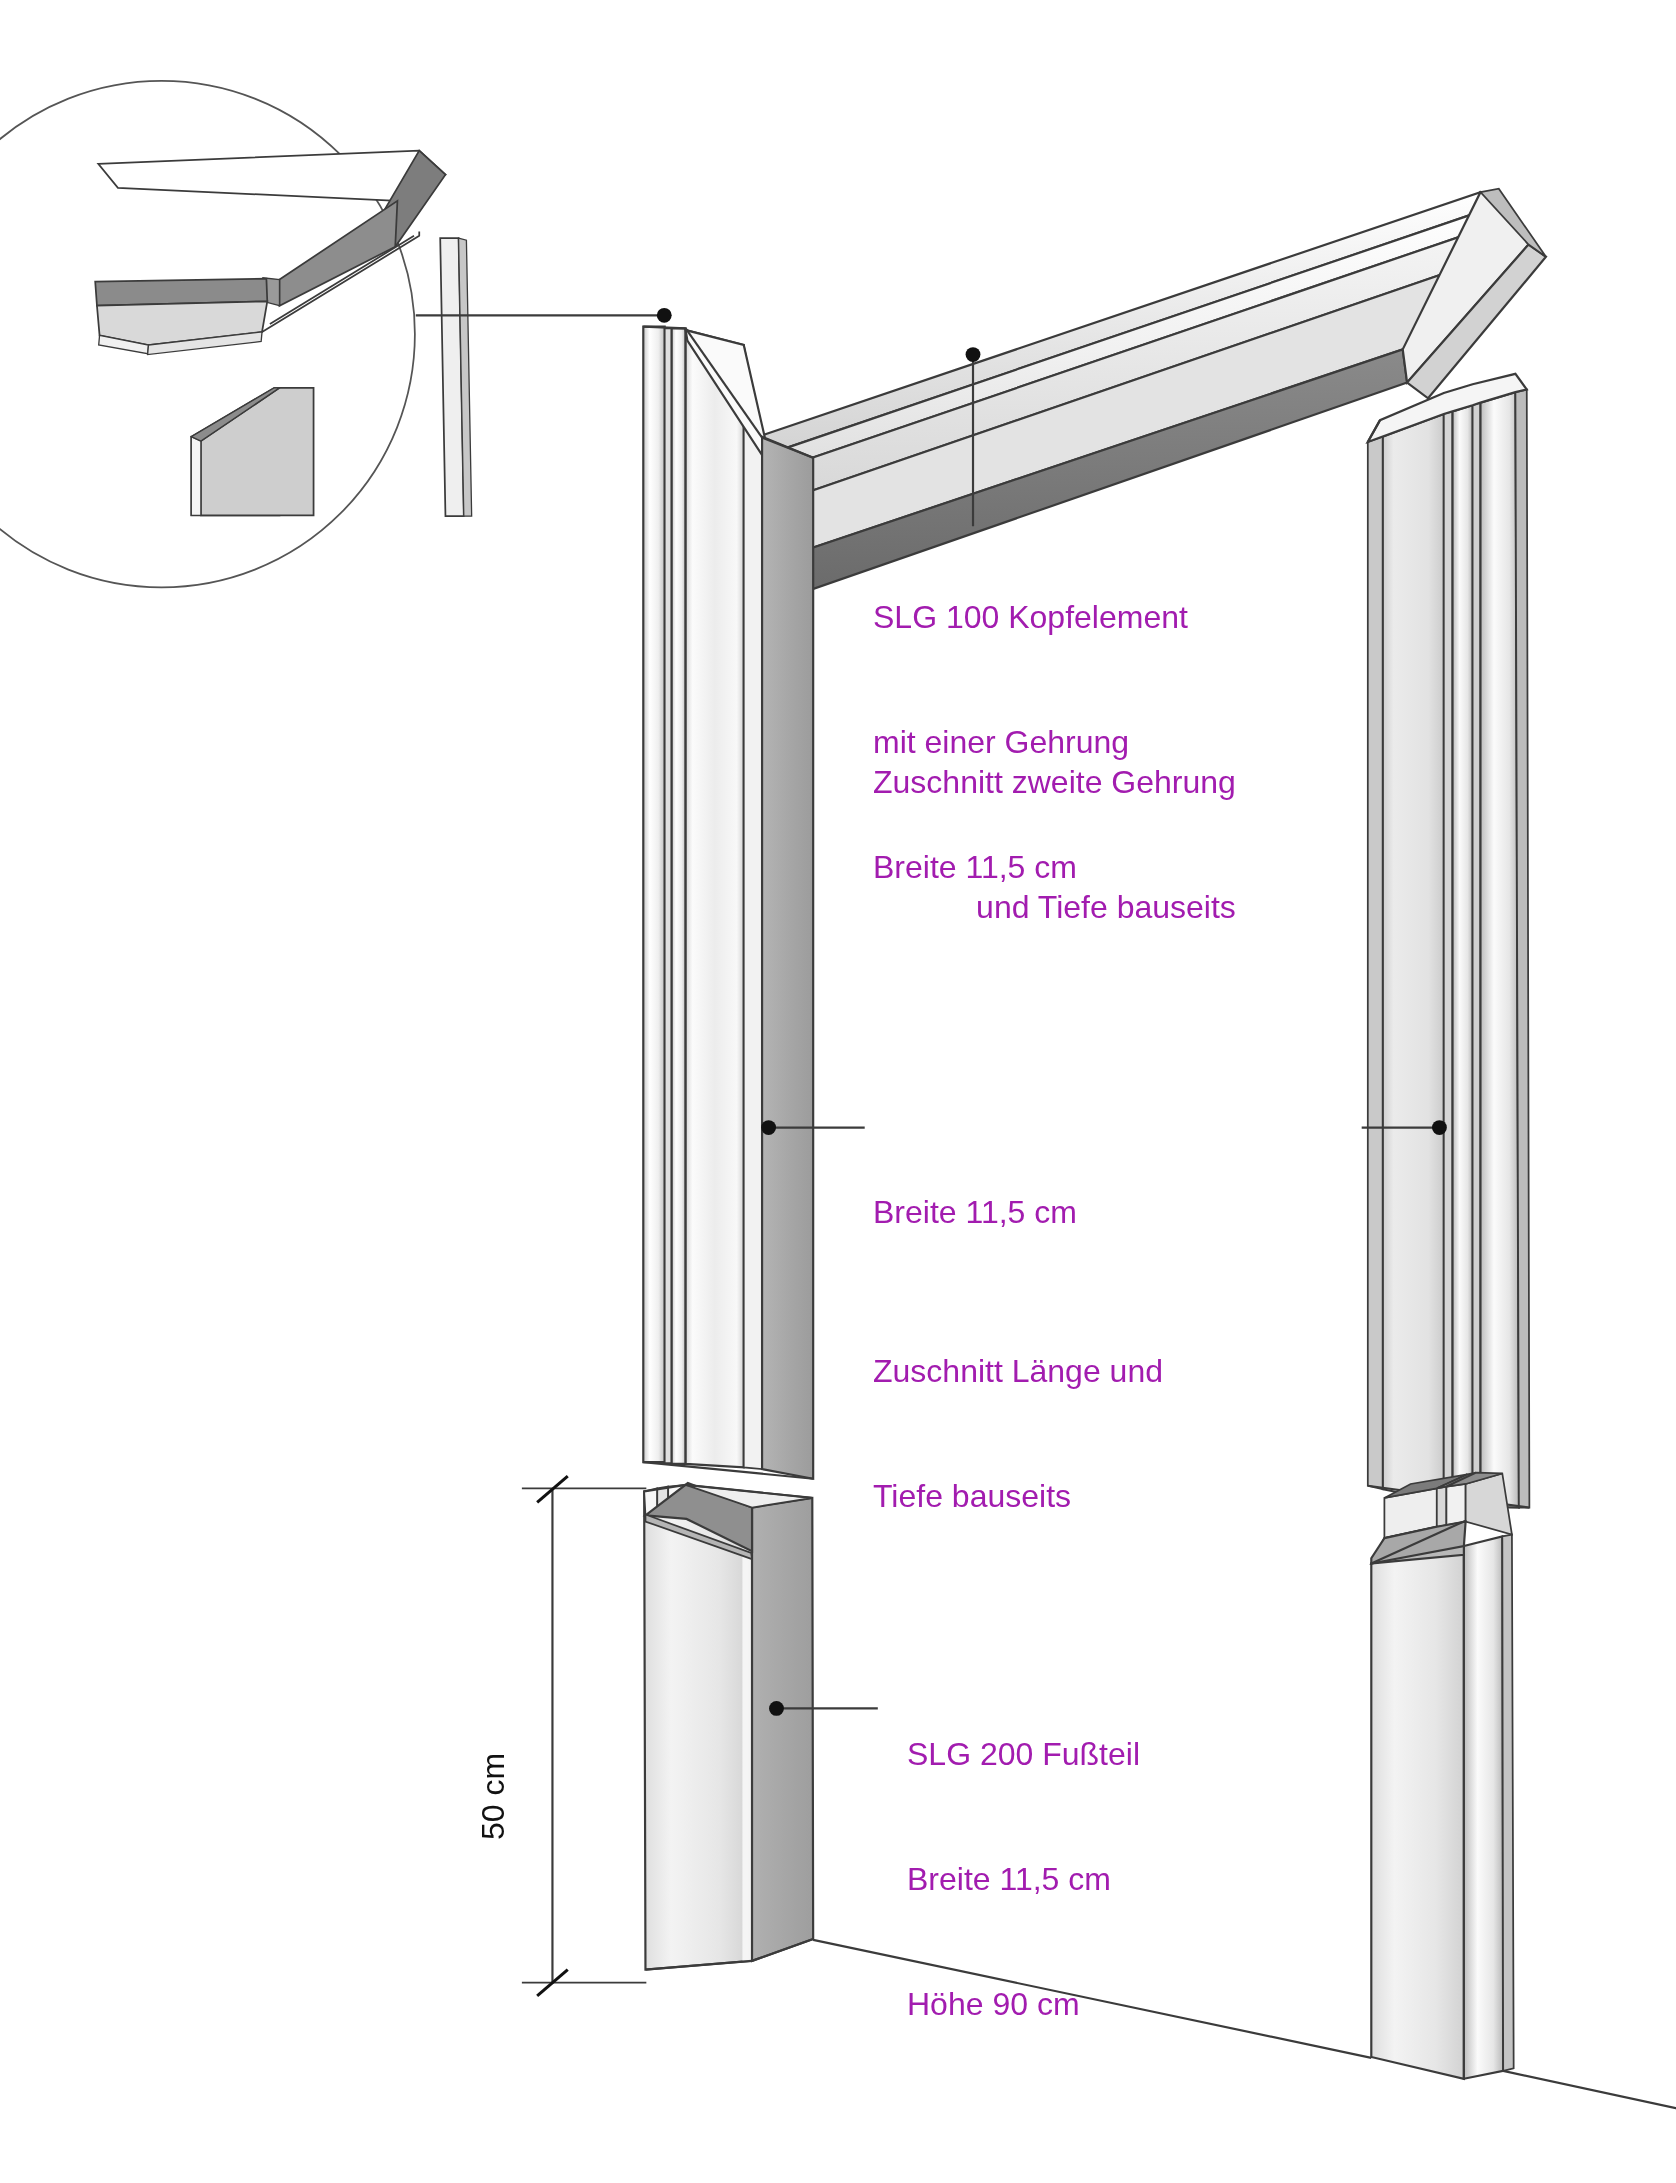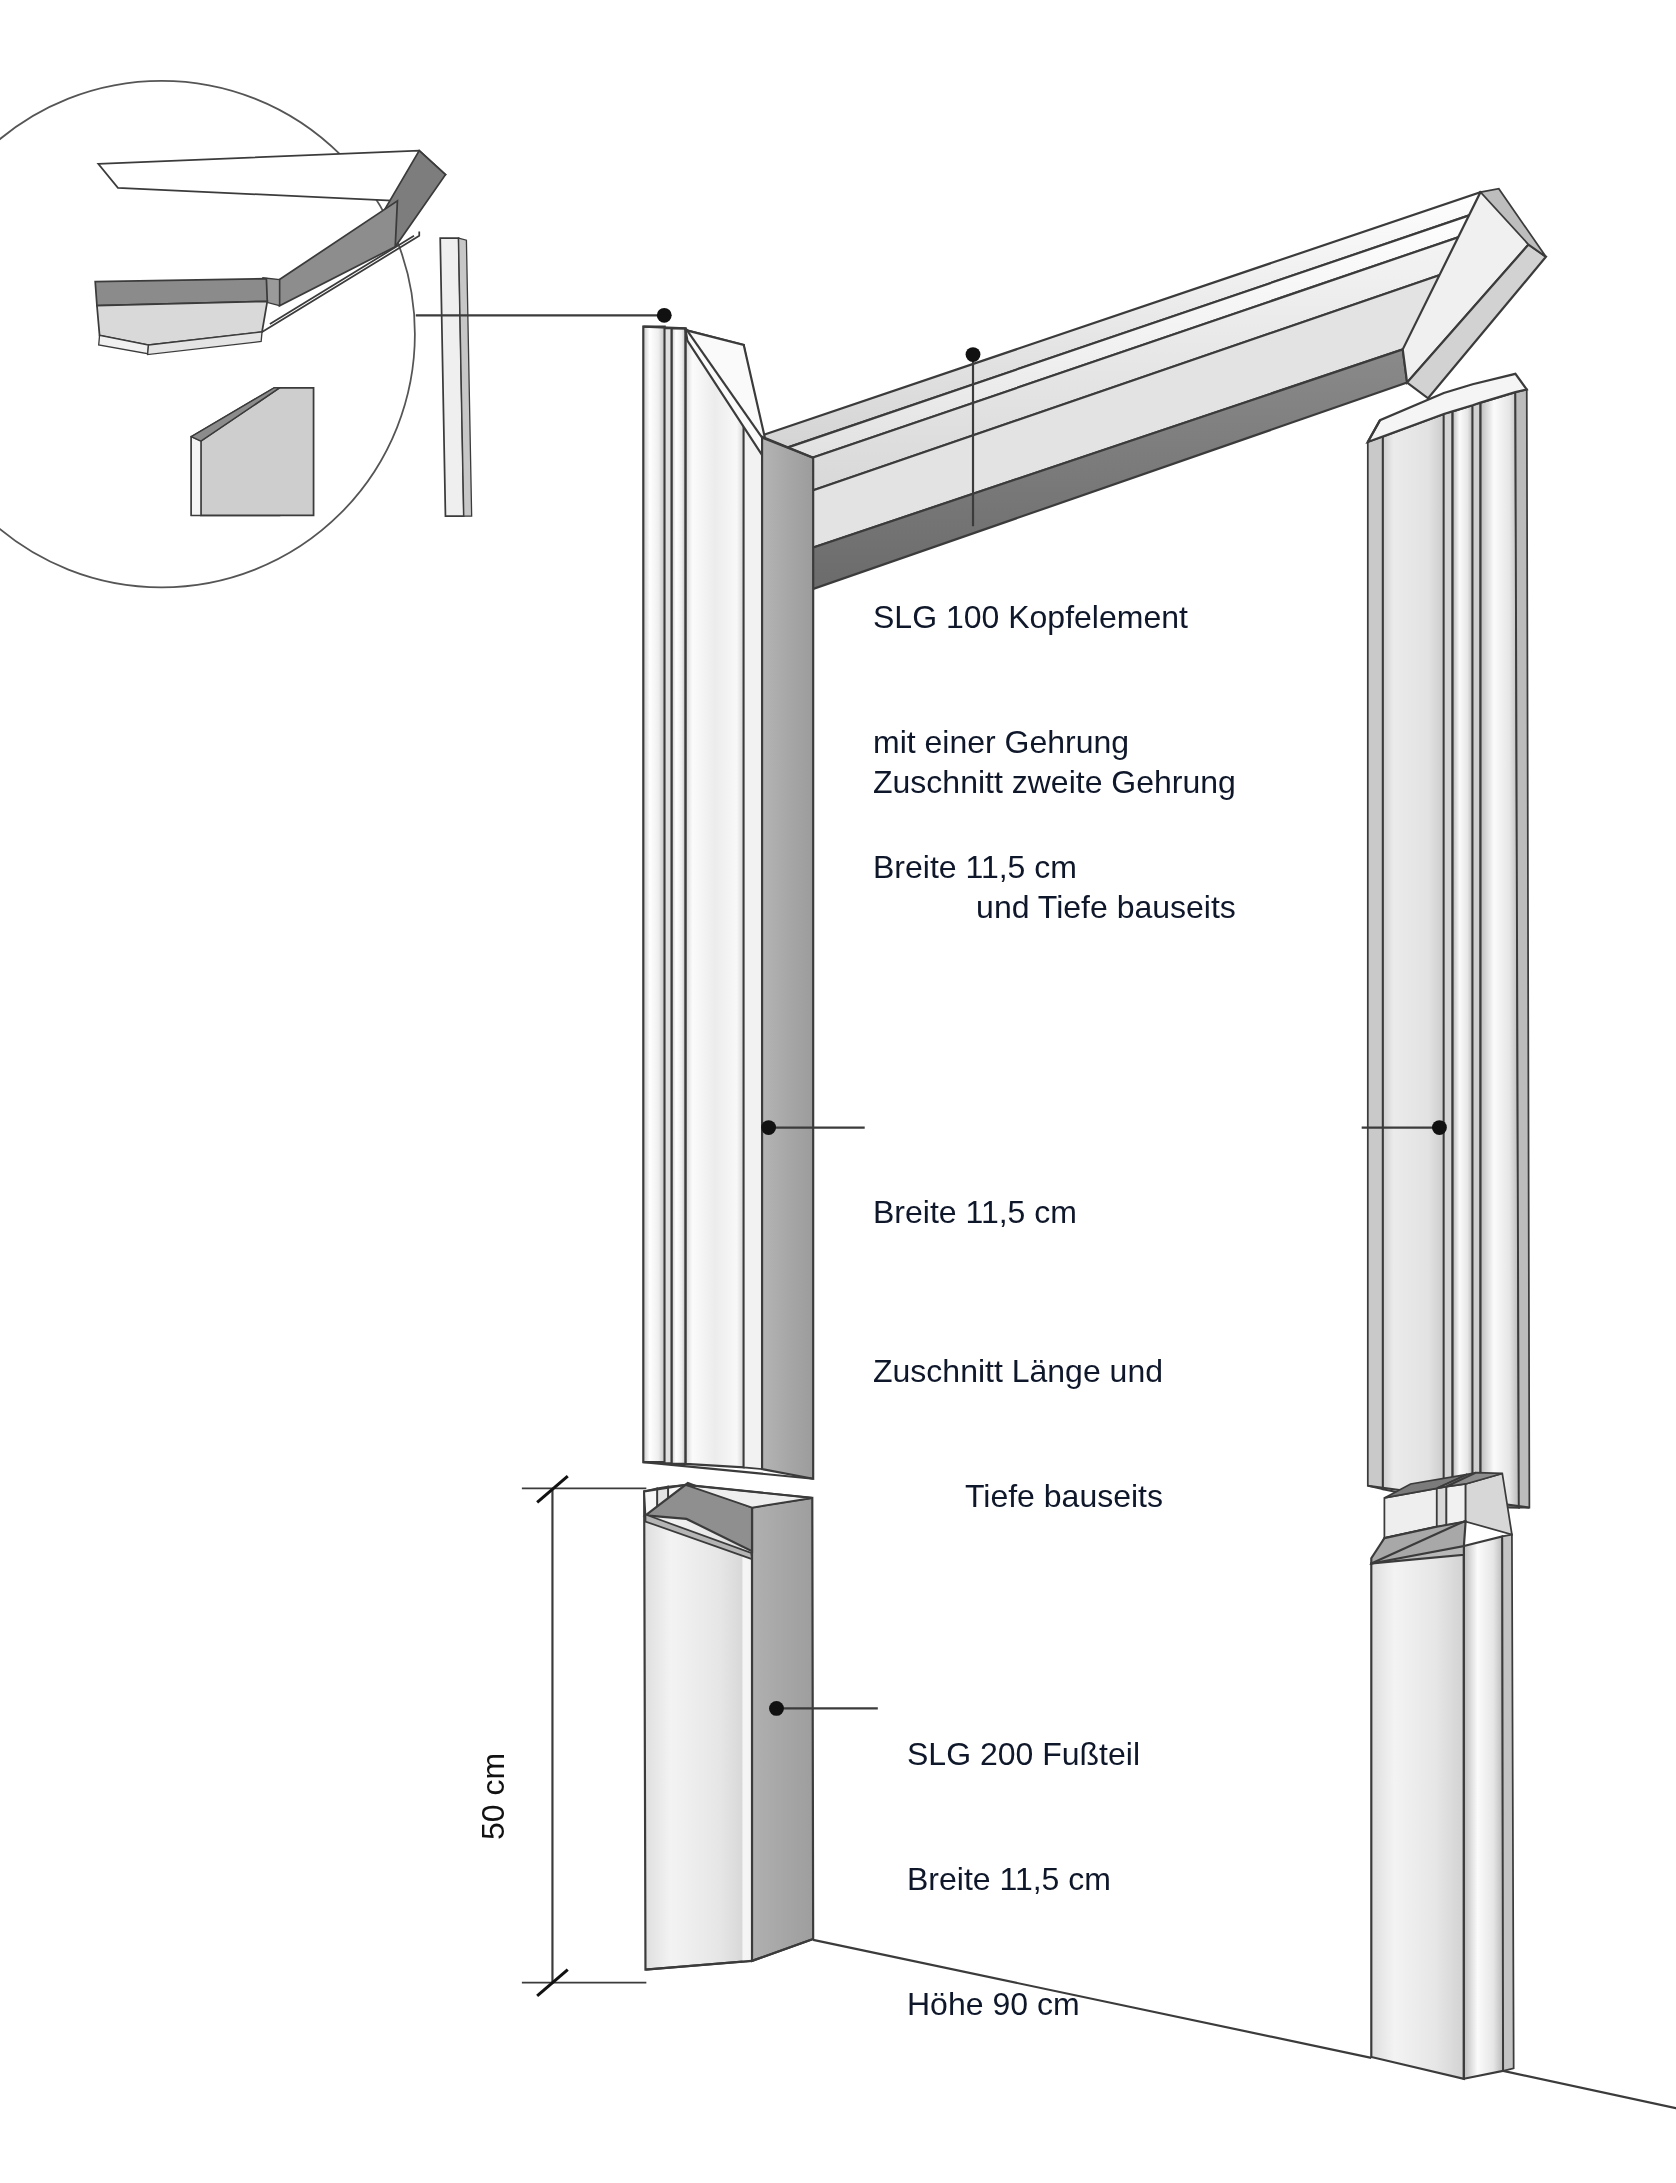--- a/index.html
+++ b/index.html
@@ -11,21 +11,21 @@
     position:relative;
   }
   #stage{position:absolute;left:0;top:0;width:1677px;height:2236px;}
   svg#drawing{position:absolute;left:0;top:0;width:1677px;height:2236px;display:block;}
 
   .txt{
     position:absolute;
     font-family:"Liberation Sans", sans-serif;
     font-size:32px;
     line-height:1.30;
-    color:#0f172a;
+    color:#a21caf;
     white-space:pre;
     letter-spacing:0px;
   }
   .dimlabel{
     position:absolute;
     font-family:"Liberation Sans", sans-serif;
     font-size:32px;
     color:#111111;
     white-space:nowrap;
     transform-origin:left bottom;
@@ -298,21 +298,21 @@
 
 <div class="txt" style="left:873px; top:679px;text-align:right;">
   <div>Zuschnitt zweite Gehrung</div>
   <div>und Tiefe bauseits</div>
 </div>
 
 <div class="txt" style="left:873px; top:1109px;">
   <div>Breite 11,5 cm</div>
 </div>
 
-<div class="txt" style="left:873px; top:1268px;text-align:right;">
+<div class="txt" style="left:873px; top:1268px;">
   <div>Zuschnitt Länge und</div>
   <div>Tiefe bauseits</div>
 </div>
 
 <div class="txt" style="left:907px; top:1651px;">
   <div>SLG 200 Fußteil</div>
   <div>Breite 11,5 cm</div>
   <div>Höhe 90 cm</div>
 </div>
 

